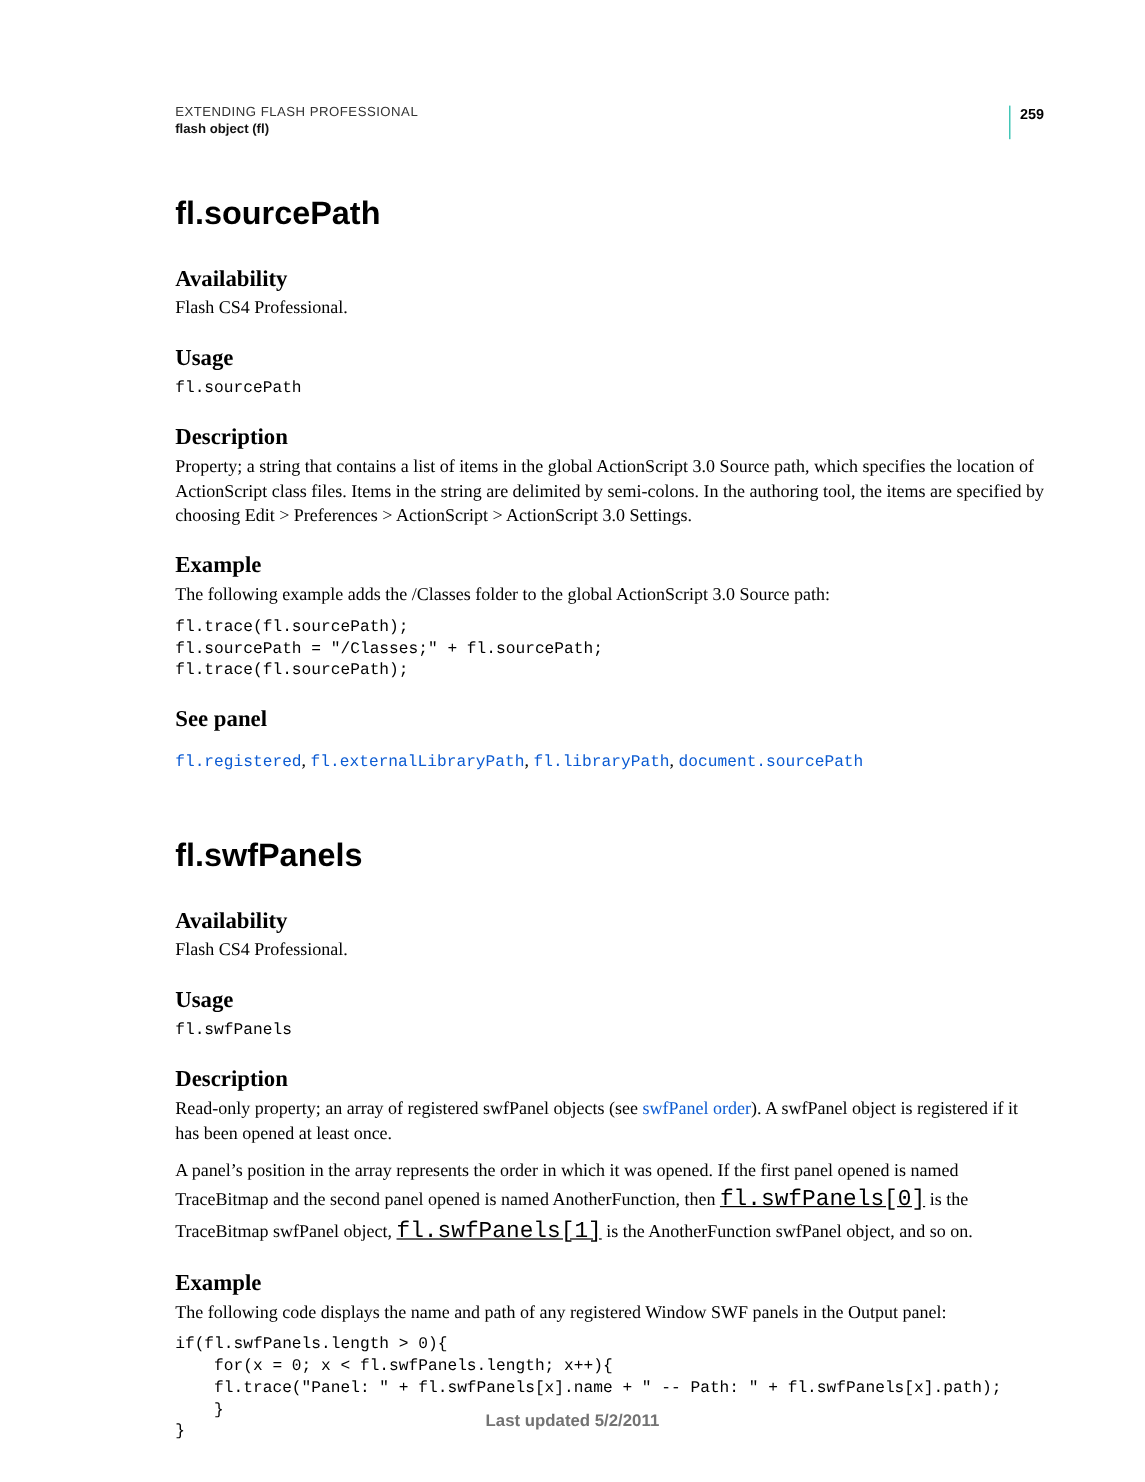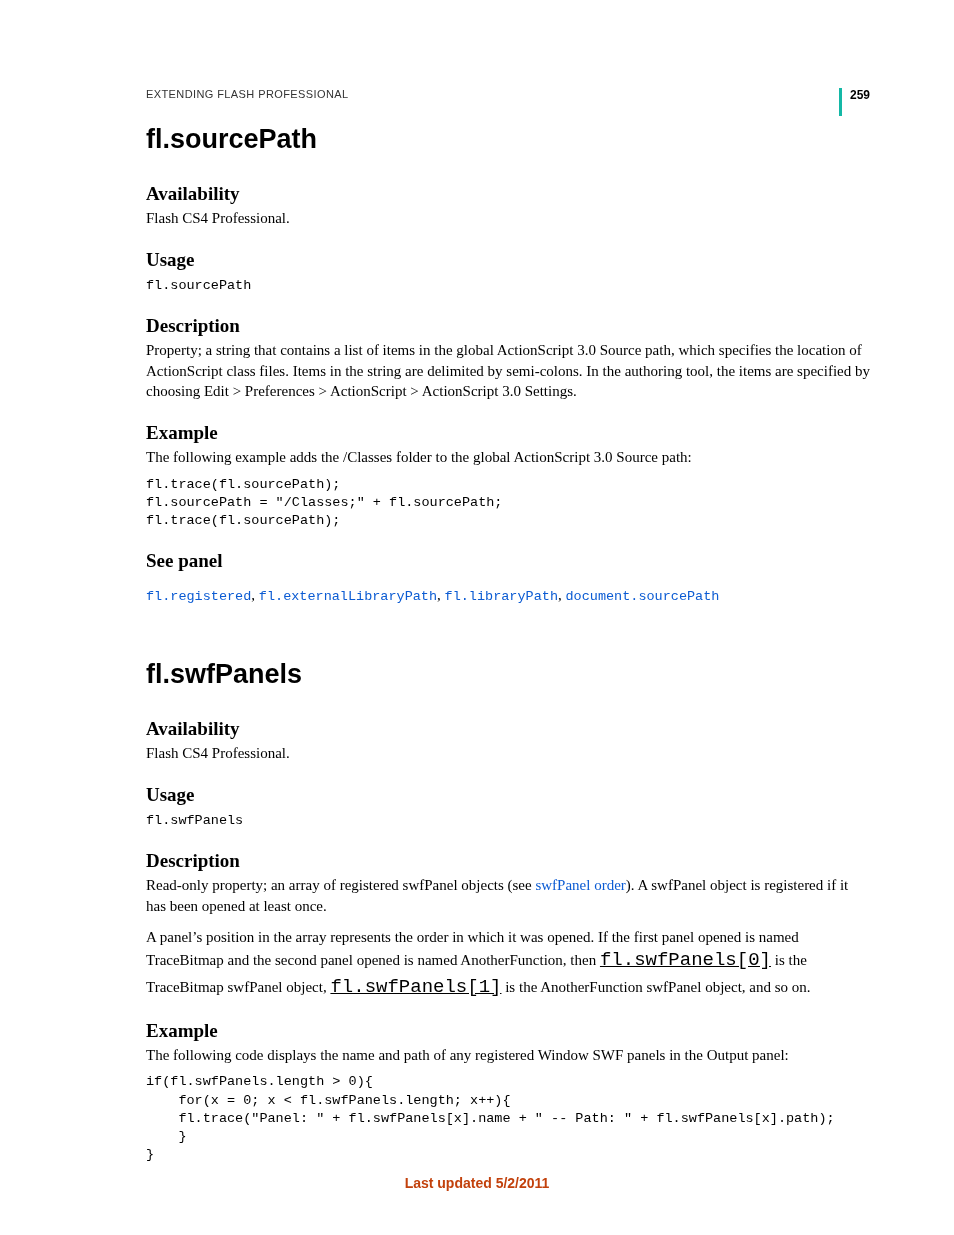--- a/index.html
+++ b/index.html
@@ -13,21 +13,21 @@
   }
   .page {
     position: relative;
     width: 954px;
     height: 1235px;
     box-sizing: border-box;
     padding: 88px 84px 0 146px;
   }
   .header-row {
     position: relative;
-    margin-bottom: 24px;
+    margin-bottom: 49px;
   }
   .header-left {
     font-family: "Myriad Pro", "Segoe UI", Arial, sans-serif;
     font-size: 11px;
     letter-spacing: 0.4px;
     color: #333;
   }
   .header-sub {
     font-family: "Myriad Pro", "Segoe UI", Arial, sans-serif;
     font-size: 11px;
@@ -36,21 +36,21 @@
     margin-top: 2px;
   }
   .page-number {
     position: absolute;
     top: 0;
     right: 0;
     font-family: "Myriad Pro", "Segoe UI", Arial, sans-serif;
     font-size: 12px;
     font-weight: 700;
     padding-left: 8px;
-    border-left: 3px solid #14b8a6;
+    border-left: 1px solid #14b8a6;
     height: 28px;
     display: flex;
     align-items: flex-start;
   }
   h1.api-title {
     font-family: "Myriad Pro", "Segoe UI", Arial, sans-serif;
     font-weight: 700;
     font-size: 27px;
     margin: 0 0 28px 0;
     letter-spacing: 0px;
@@ -98,37 +98,38 @@
   }
   .footer {
     position: absolute;
     bottom: 44px;
     left: 0;
     width: 954px;
     text-align: center;
     font-family: "Myriad Pro", "Segoe UI", Arial, sans-serif;
     font-size: 14px;
     font-weight: 600;
-    color: #c2410c;
+    color: #737373;
   }
   .seealso-line {
     font-family: "Minion Pro", "Times New Roman", Georgia, serif;
     font-size: 15px;
   }
   .seealso-line .sep {
     font-family: "Minion Pro", "Times New Roman", Georgia, serif;
   }
 </style>
 </head>
 <body>
 
 <div class="page">
 
   <div class="header-row">
     <div class="header-left">EXTENDING FLASH PROFESSIONAL</div>
+    <div class="header-sub">flash object (fl)</div>
     <div class="page-number">259</div>
   </div>
 
   <h1 class="api-title">fl.sourcePath</h1>
 
   <div class="label">Availability</div>
   <p class="body-text">Flash CS4 Professional.</p>
 
   <div class="label">Usage</div>
   <pre class="codeblock">fl.sourcePath</pre>

